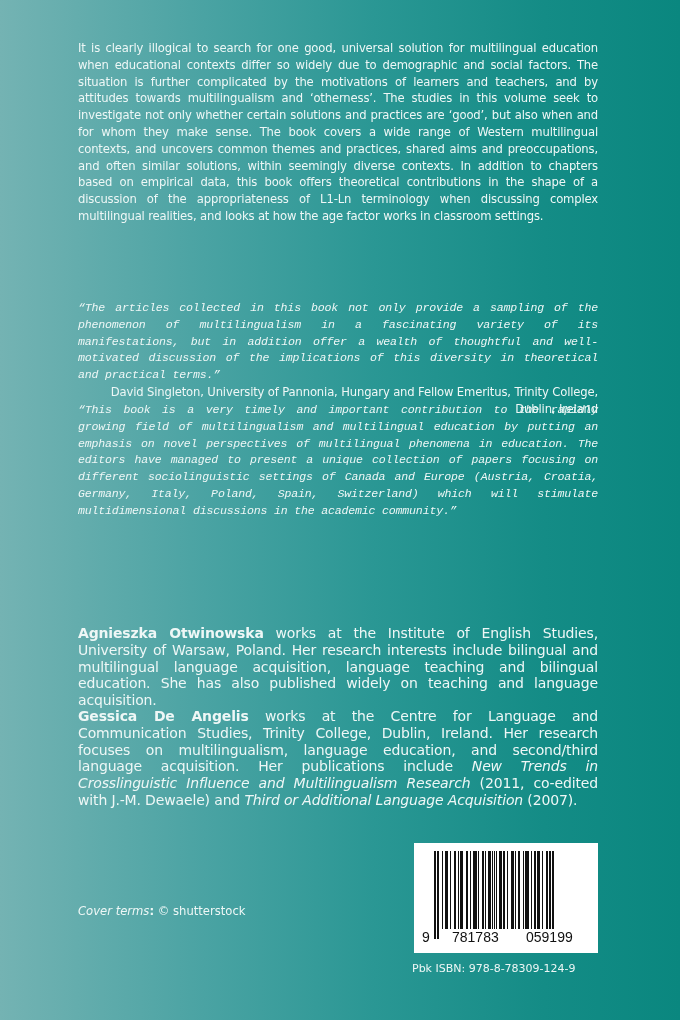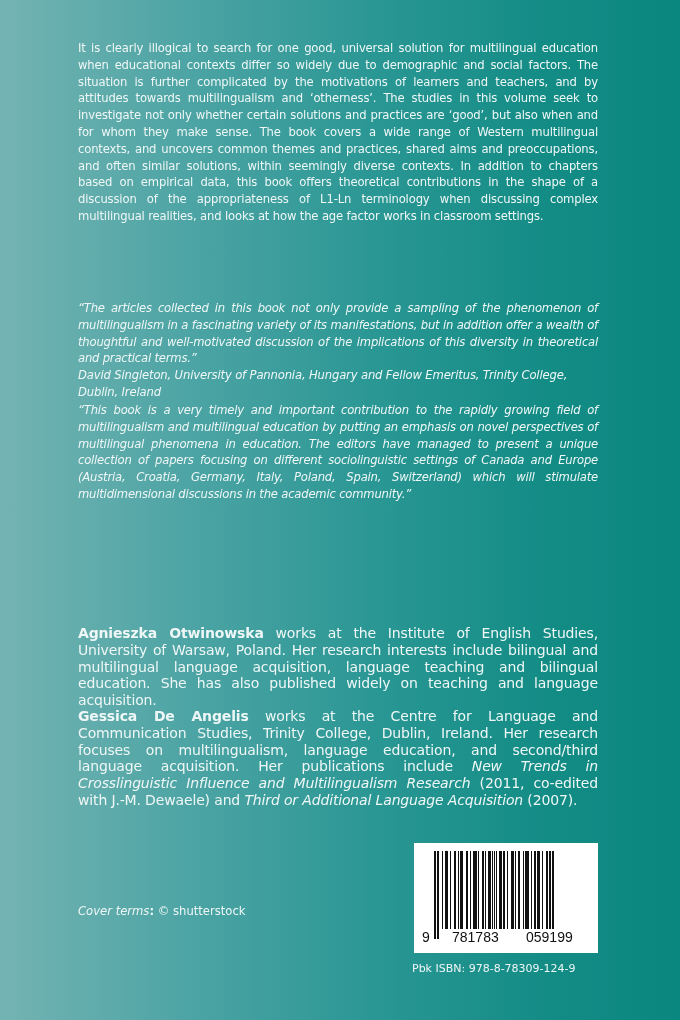--- a/index.html
+++ b/index.html
@@ -12,22 +12,22 @@
     .page { position: absolute; left: 78px; top: 0; width: 520px; }
     .blurb {
       position: absolute; top: 40px; left: 0; width: 520px;
       font-size: 11.6px; line-height: 16.8px; text-align: justify;
       letter-spacing: -0.15px;
     }
     .quote {
       position: absolute; left: 0; width: 520px;
       font-size: 11.6px; line-height: 16.8px;
     }
-    .quote .text { font-style: italic; text-align: justify; letter-spacing: -0.2px; }
-    .quote .attr { text-align: left; letter-spacing: -0.15px; font-style: italic; }
+    .quote .text { font-style: italic; text-align: justify; letter-spacing: -0.2px; font-family: Liberation Mono, monospace; }
+    .quote .attr { text-align: right; letter-spacing: -0.15px; }
     .q1 { top: 300px; }
     .q2 { top: 402px; }
     .bio {
       position: absolute; left: 0; width: 520px;
       font-size: 14px; line-height: 16.8px; text-align: justify; letter-spacing: -0.15px;
     }
     .bio1 { top: 625px; }
     .bio2 { top: 708px; }
     .bio b { font-weight: bold; }
     .bio i { font-style: italic; }

